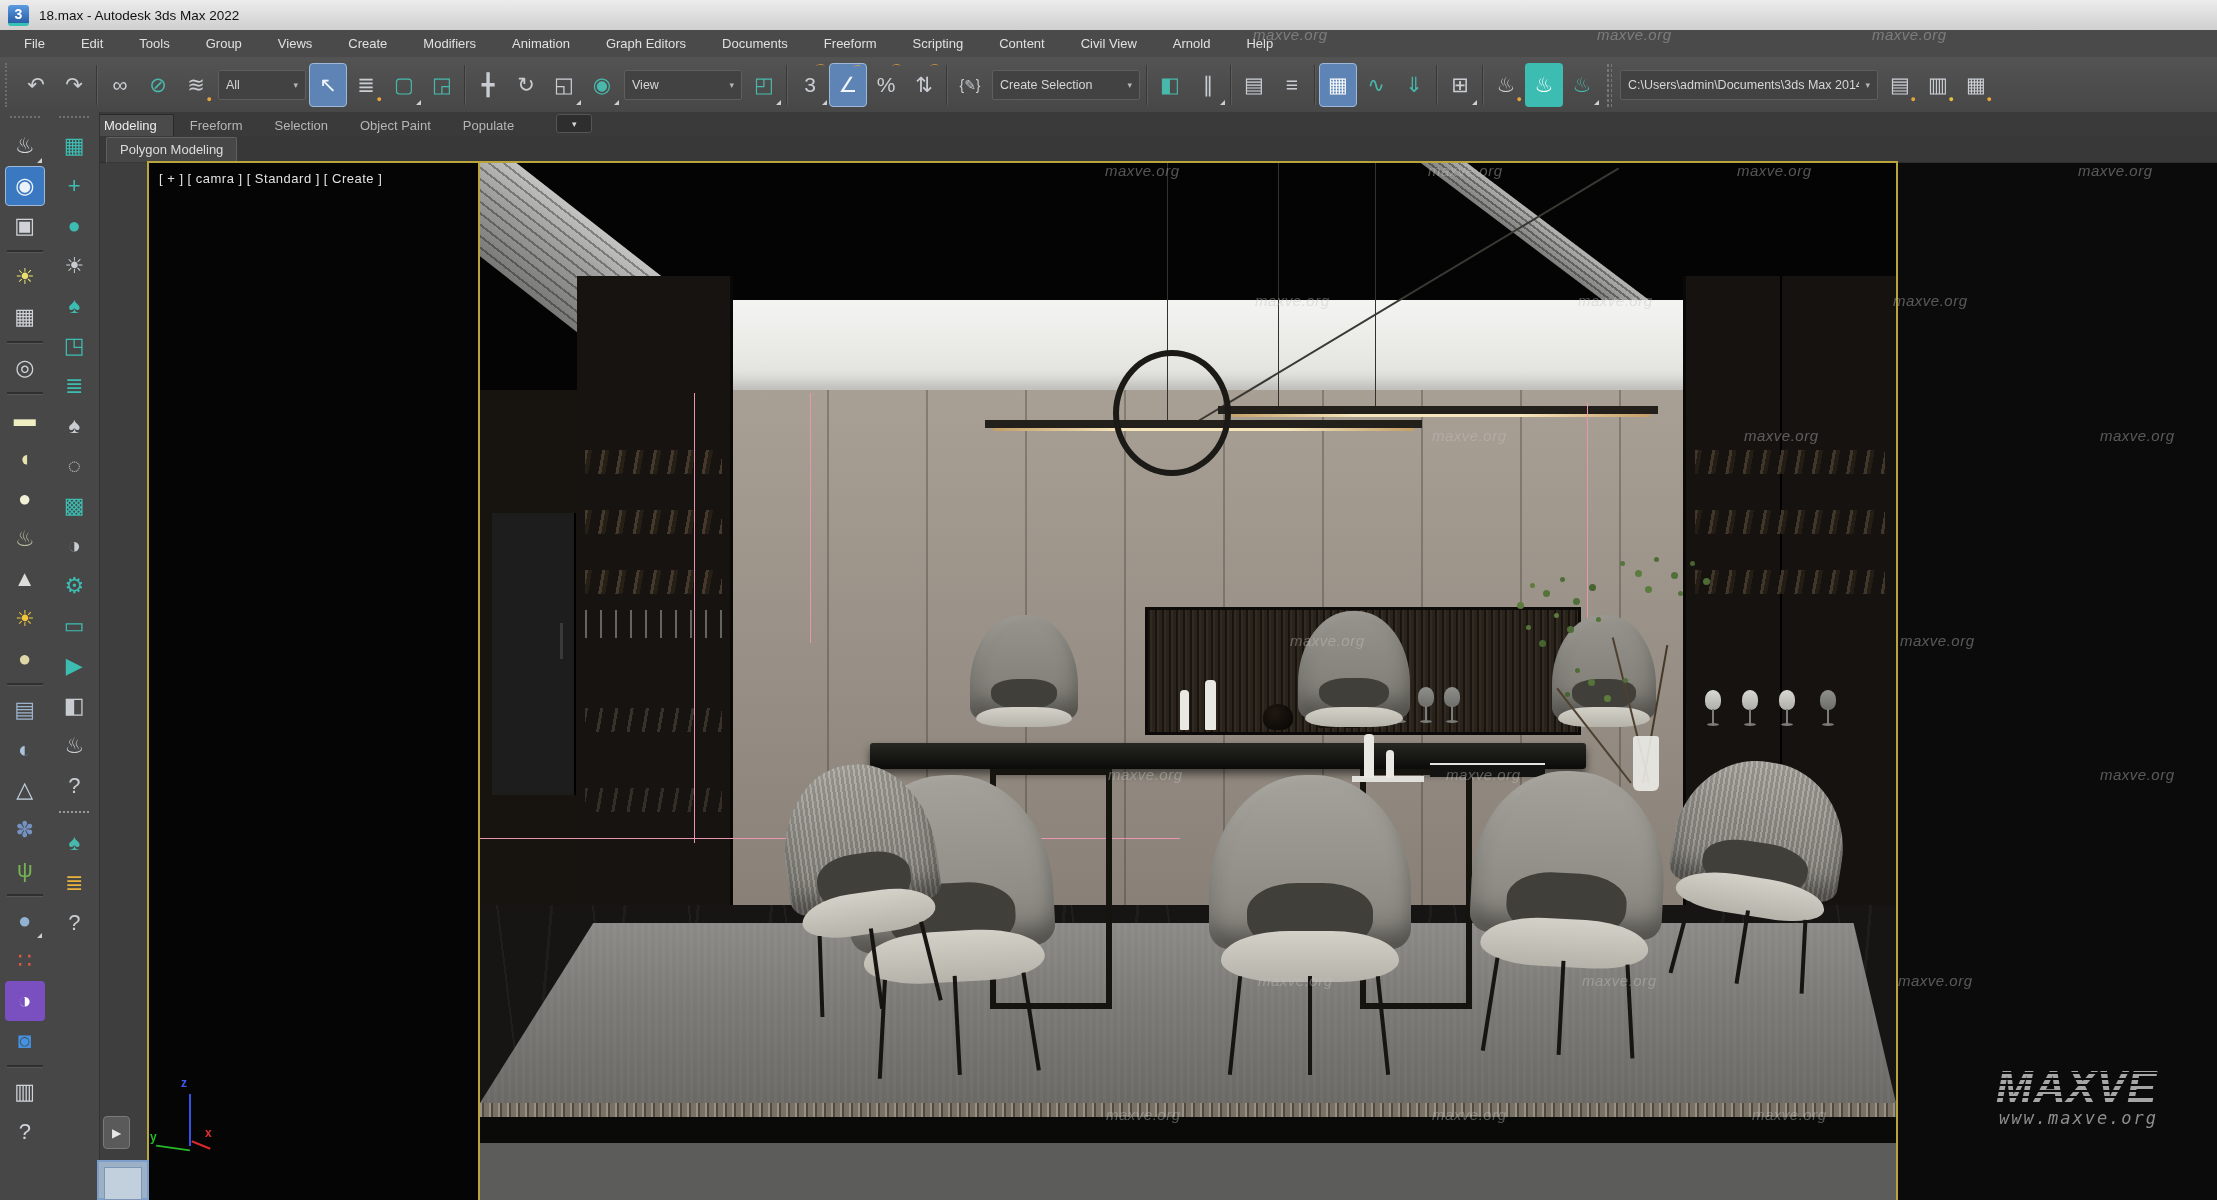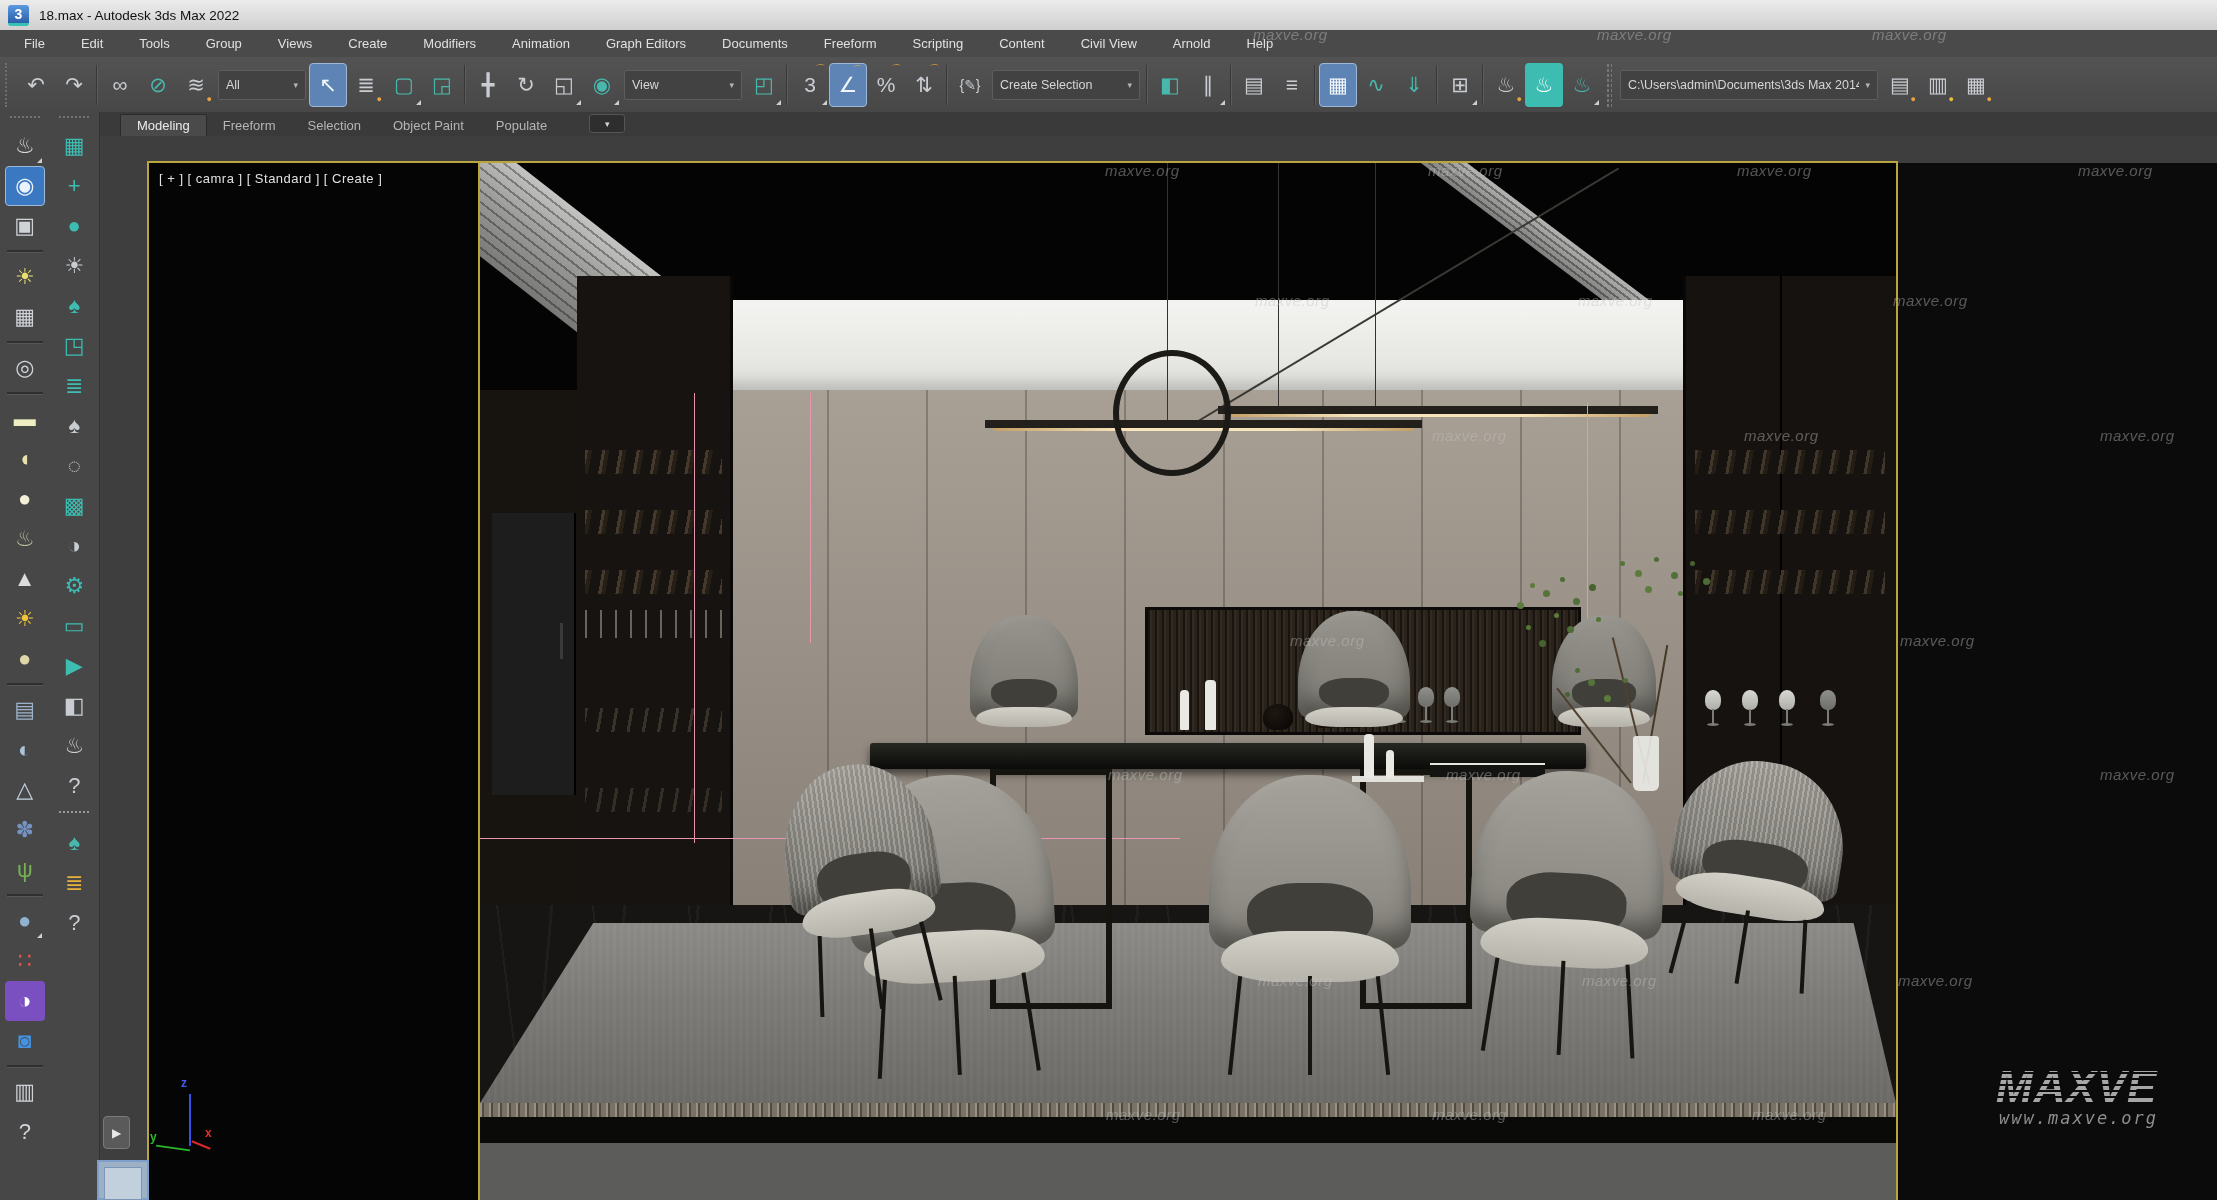--- a/index.html
+++ b/index.html
@@ -27,21 +27,21 @@
   .tb-btn.hook::before{content:"⌒";position:absolute;top:-1px;right:3px;font-size:11px;color:#e8a33d;}
   .tb-btn.gear::before{content:"●";position:absolute;right:3px;bottom:3px;font-size:9px;color:#e8a33d;}
   .tb-btn.folder::before{content:"●";position:absolute;right:3px;bottom:3px;font-size:9px;color:#e8c23d;}
   .tb-sep{width:1px;height:40px;background:#383838;border-right:1px solid #5c5c5c;margin:0 3px;flex:0 0 auto;}
   .tb-dotsep{width:6px;height:44px;margin:0 5px;background-image:radial-gradient(#777 1px,transparent 1.2px);background-size:4px 5px;flex:0 0 auto;}
   .tb-select{height:30px;background:#424242;border:1px solid #5e5e5e;border-radius:2px;display:flex;
     align-items:center;padding:0 7px;color:#d6d6d6;font-size:12.5px;margin:0 3px;box-sizing:border-box;flex:0 0 auto;}
   .tb-select .lbl{overflow:hidden;white-space:nowrap;flex:1;}
   .tb-select .arrow{margin-left:6px;font-size:9px;color:#b5b5b5;}
   
-  #ribbonrow{position:absolute;left:0;top:112px;width:100%;height:24px;background:#3a3a3a;display:flex;align-items:flex-end;padding-left:120px;box-sizing:border-box;}
+  #ribbonrow{position:absolute;left:0;top:112px;width:100%;height:24px;background:#3a3a3a;display:flex;align-items:flex-end;padding-left:87px;box-sizing:border-box;}
   .rtab{color:#b5b5b5;font-size:13px;padding:3px 16px;cursor:default;}
   .rtab.active{background:#4a4a4a;color:#ececec;border:1px solid #2a2a2a;border-bottom:none;border-radius:2px 2px 0 0;}
   #ribbon-config{width:34px;height:17px;margin:0 0 3px 26px;background:#2e2e2e;border:1px solid #555;border-radius:3px;
     color:#d8d8d8;font-size:9px;display:flex;align-items:center;justify-content:center;}
   #panelrow{position:absolute;left:0;top:136px;width:100%;height:27px;background:#383838;border-bottom:1px solid #2e2e2e;box-sizing:border-box;}
   #polylabel{position:absolute;left:106px;top:1px;height:24px;line-height:24px;padding:0 13px;background:#474747;
     border:1px solid #606060;border-bottom-color:#383838;color:#dcdcdc;font-size:13px;border-radius:2px 2px 0 0;}
   
   #leftbar{position:absolute;left:0;top:112px;width:100px;height:1088px;background:#474747;border-right:1px solid #333;
     display:flex;z-index:5;box-sizing:border-box;}
@@ -269,20 +269,23 @@
     </div>
 
   <div id="ribbonrow">
       <div class="rtab active">Modeling</div>
       <div class="rtab">Freeform</div>
       <div class="rtab">Selection</div>
       <div class="rtab">Object Paint</div>
       <div class="rtab">Populate</div>
       <div id="ribbon-config">▾</div>
     </div>
+  <div id="panelrow">
+    <div id="polylabel">Polygon Modeling</div>
+  </div>
 
   <div id="leftbar">
     <div class="lcol" id="lefta">
         <div class="col-grip"></div>
         <div class="lt-btn fly">
           <span style="color: rgb(214, 218, 222);">♨</span>
         </div>
         <div class="lt-btn activebg" style="background: rgb(59, 120, 194);">
           <span style="color: rgb(234, 242, 250);">◉</span>
         </div>

